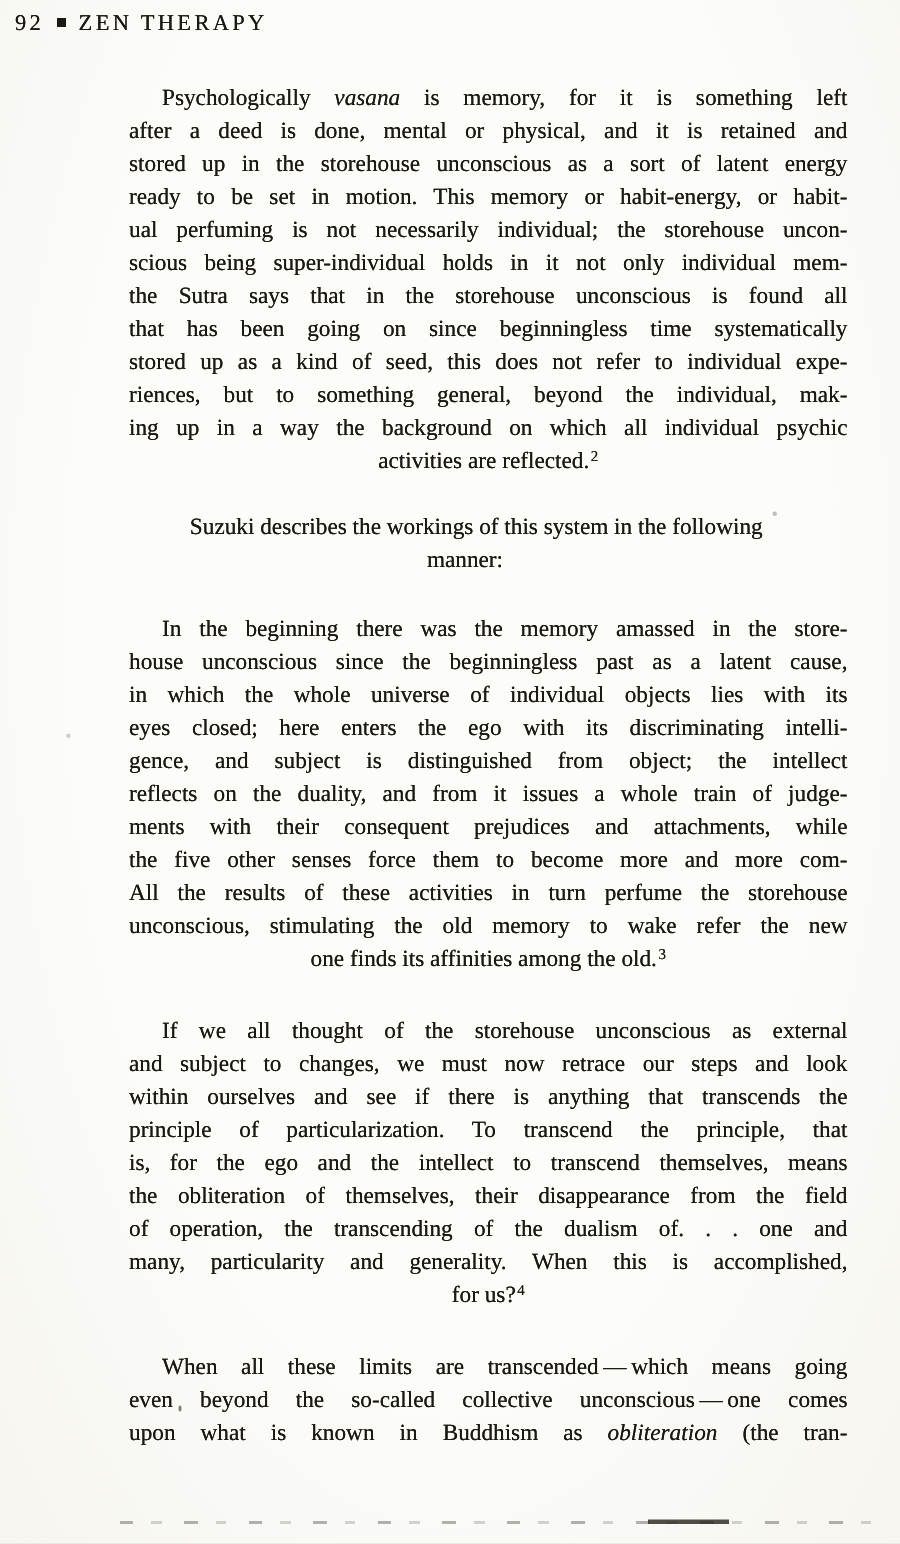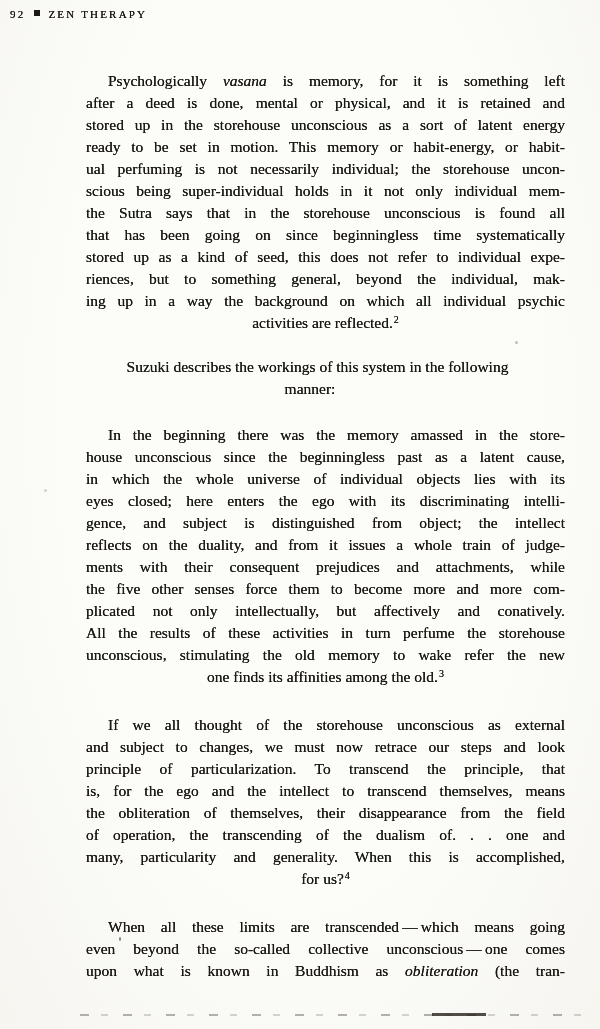--- a/index.html
+++ b/index.html
@@ -10,39 +10,39 @@
     margin: 0 auto;
     background: radial-gradient(ellipse at 50% 40%, var(--paper, #fdfdfb) 55%, #f6f5f0 100%);
     overflow: hidden;
     font-family: "Liberation Serif", "DejaVu Serif", serif;
     color: var(--ink, #1c1914);
   }
   .running-head {
     position: absolute;
     left: 10px;
     top: 8px;
-    font-size: 11px;
+    font-size: 15px;
     letter-spacing: 2.2px;
     font-weight: 400;
     color: var(--ink, #1c1914);
     text-shadow: 0 0 0.4px currentColor;
     white-space: nowrap;
   }
   .running-head .sq {
     display: inline-block;
     width: 6px;
     height: 6px;
     background: var(--ink, #1c1914);
     margin: 0 8px 0 9px;
     vertical-align: 2px;
   }
   .text-column {
     position: absolute;
     left: 55px;
-    top: 70px;
+    top: 55px;
     width: 510px;
     font-size: 15.5px;
     line-height: 22px;
     text-shadow: 0 0 0.35px currentColor;
   }
   .para { margin: 0; }
   .para + .para { margin-top: 24px; }
   .para.body { margin-top: 20px; }
   .para.quote { margin-left: 31px; width: 479px; }
   .line { text-align: center; }
@@ -117,28 +117,28 @@
       </div>
       <div class="para quote">
         <div class="line just first"><span>In the beginning there was the memory amassed in the store-</span></div>
         <div class="line just"><span>house unconscious since the beginningless past as a latent cause,</span></div>
         <div class="line just"><span>in which the whole universe of individual objects lies with its</span></div>
         <div class="line just"><span>eyes closed; here enters the ego with its discriminating intelli-</span></div>
         <div class="line just"><span>gence, and subject is distinguished from object; the intellect</span></div>
         <div class="line just"><span>reflects on the duality, and from it issues a whole train of judge-</span></div>
         <div class="line just"><span>ments with their consequent prejudices and attachments, while</span></div>
         <div class="line just"><span>the five other senses force them to become more and more com-</span></div>
-        <div class="line just"><span>plicated not only intellectually, but affectively and conatively.</span></div>
         <div class="line just"><span>All the results of these activities in turn perfume the storehouse</span></div>
         <div class="line just"><span>unconscious, stimulating the old memory to wake refer the new</span></div>
         <div class="line"><span>one finds its affinities among the old.</span><span class="sup">3</span></div>
       </div>
       <div class="para quote">
         <div class="line just first"><span>If we all thought of the storehouse unconscious as external</span></div>
         <div class="line just"><span>and subject to changes, we must now retrace our steps and look</span></div>
+        <div class="line just"><span>within ourselves and see if there is anything that transcends the</span></div>
         <div class="line just"><span>principle of particularization. To transcend the principle, that</span></div>
         <div class="line just"><span>is, for the ego and the intellect to transcend themselves, means</span></div>
         <div class="line just"><span>the obliteration of themselves, their disappearance from the field</span></div>
         <div class="line just"><span>of operation, the transcending of the dualism of. . . one and</span></div>
         <div class="line just"><span>many, particularity and generality. When this is accomplished,</span></div>
         <div class="line"><span>for us?</span><span class="sup">4</span></div>
       </div>
       <div class="para quote">
         <div class="line just first"><span>When all these limits are transcended — which means going</span></div>
         <div class="line just"><span>even beyond the so-called collective unconscious — one comes</span></div>

